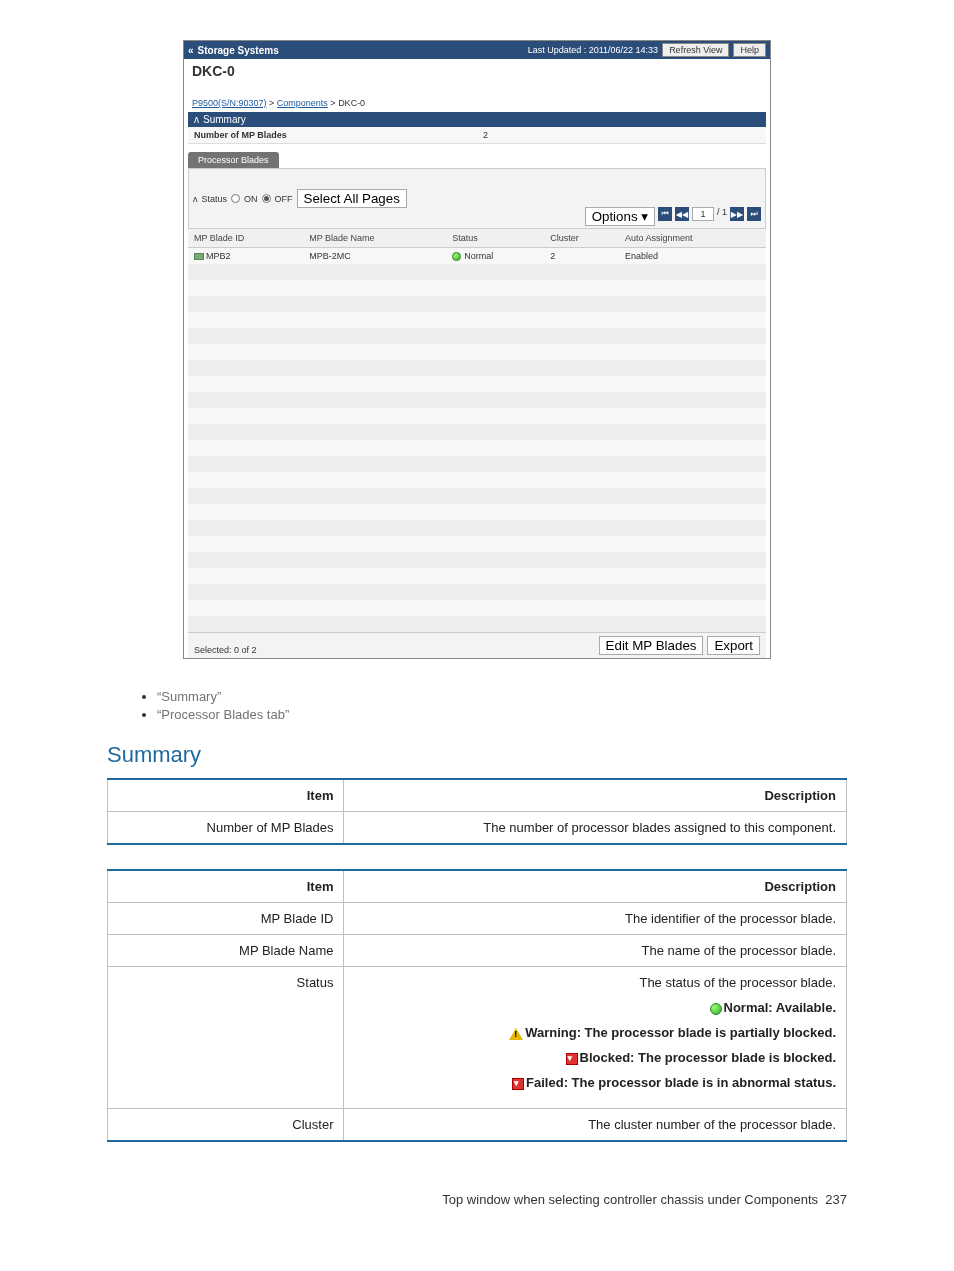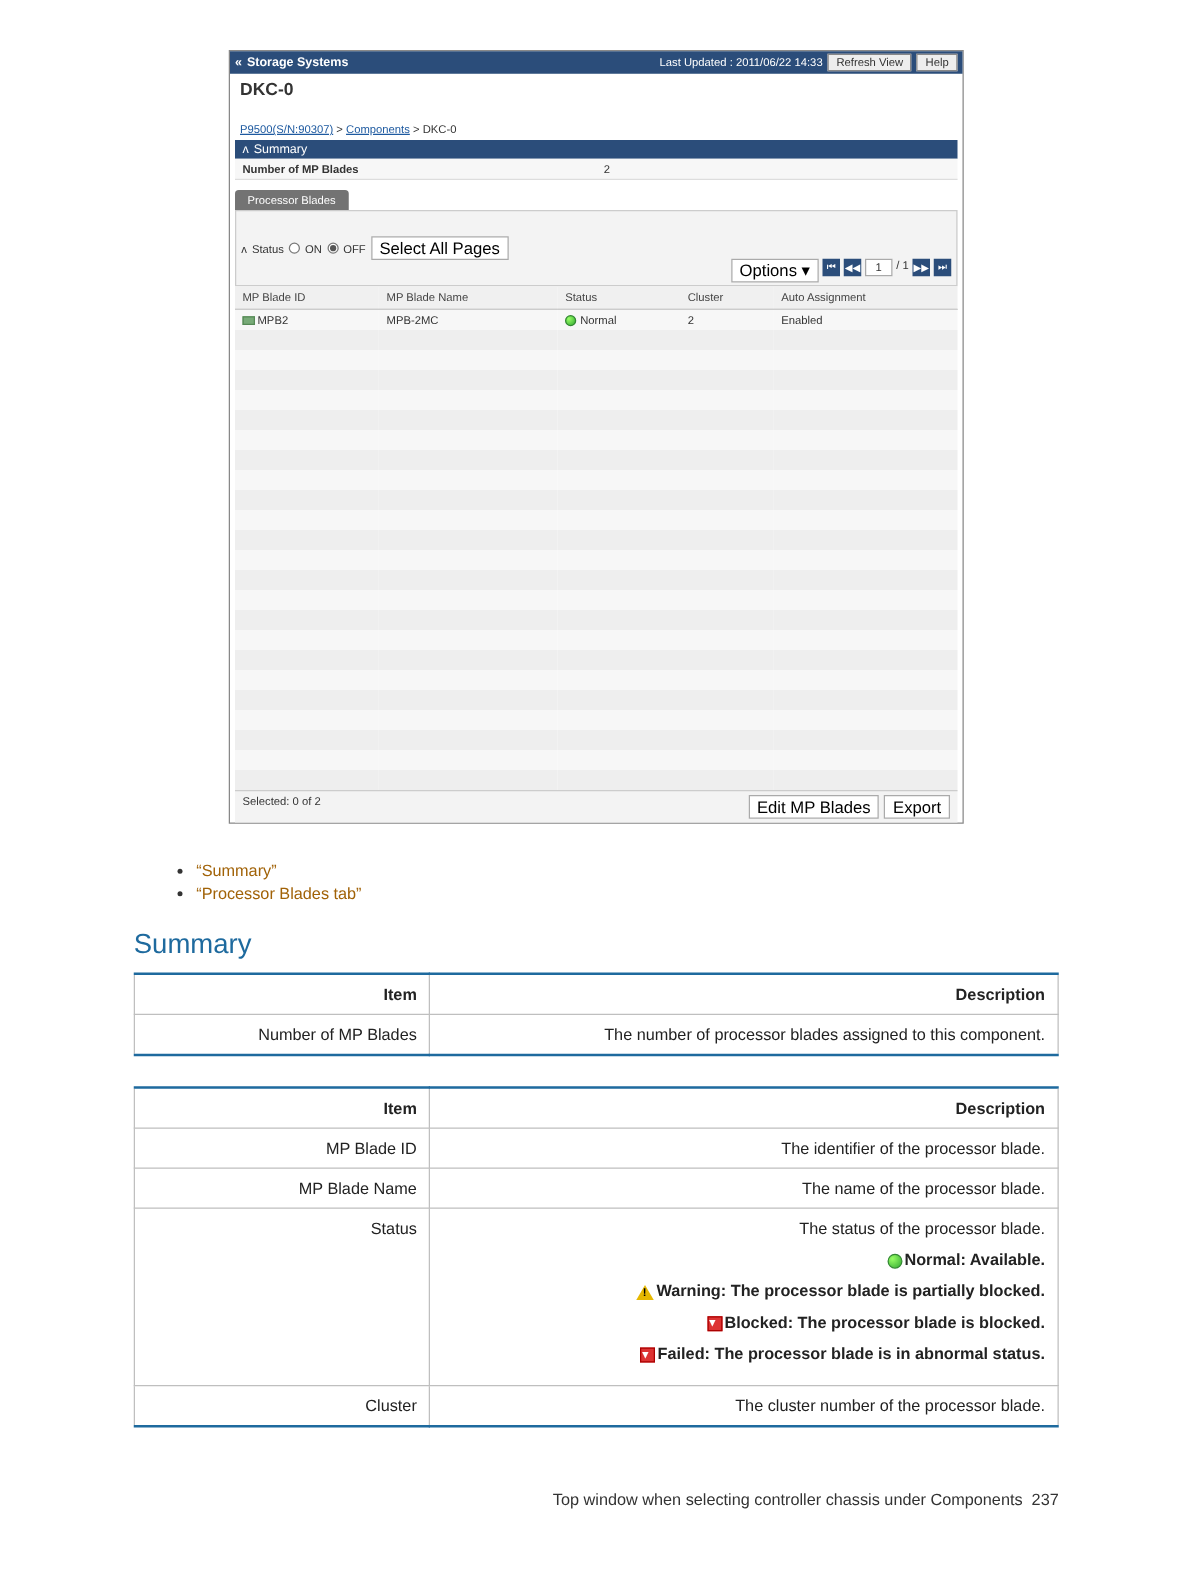--- a/index.html
+++ b/index.html
@@ -70,28 +70,28 @@
     background: #f0f0f0; text-align: left; font-weight: normal;
     padding: 4px 6px; border-bottom: 1px solid #ccc; color: #444;
   }
   .ss-table td { padding: 3px 6px; }
   .ss-table tbody tr:nth-child(odd) { background: #f7f7f7; }
   .ss-table tbody tr:nth-child(even) { background: #eeeeee; }
   .blade-icon { display:inline-block; width:10px; height:7px; background:#7a7; border:1px solid #585; margin-right:2px; vertical-align:middle; }
   .status-dot { display:inline-block; width:9px; height:9px; background: radial-gradient(circle at 30% 30%, #9f6, #3a3); border-radius:50%; border:1px solid #383; margin-right:3px; vertical-align:middle; }
   .ss-footer {
     margin: 0 4px; border-top:1px solid #ccc; background:#f3f3f3;
-    display:flex; align-items:flex-start; padding:3px 6px; font-size:9px;
+    display:flex; align-items:flex-end; padding:3px 6px; font-size:9px;
   }
   .ss-footer .right { margin-left:auto; display:flex; gap:4px; }
 
   .doc { width: 740px; margin: 0 auto; }
   .doc ul { list-style: disc; padding-left: 50px; margin-bottom: 20px; }
   .doc ul li { color: #333; margin: 3px 0; }
-  .doc ul li span { color: #a16207; }
+  .doc ul li span { color: #737373; }
   .doc h2 {
     color: #1e6a9e; font-weight: normal; font-size: 22px;
     margin: 14px 0 10px 0;
   }
   .doc-table {
     width: 100%; border-collapse: collapse; margin-bottom: 24px;
     border-top: 2px solid #1e6a9e; border-bottom: 2px solid #1e6a9e;
   }
   .doc-table th, .doc-table td {
     border: 1px solid #bfbfbf; padding: 8px 10px; text-align: right;

